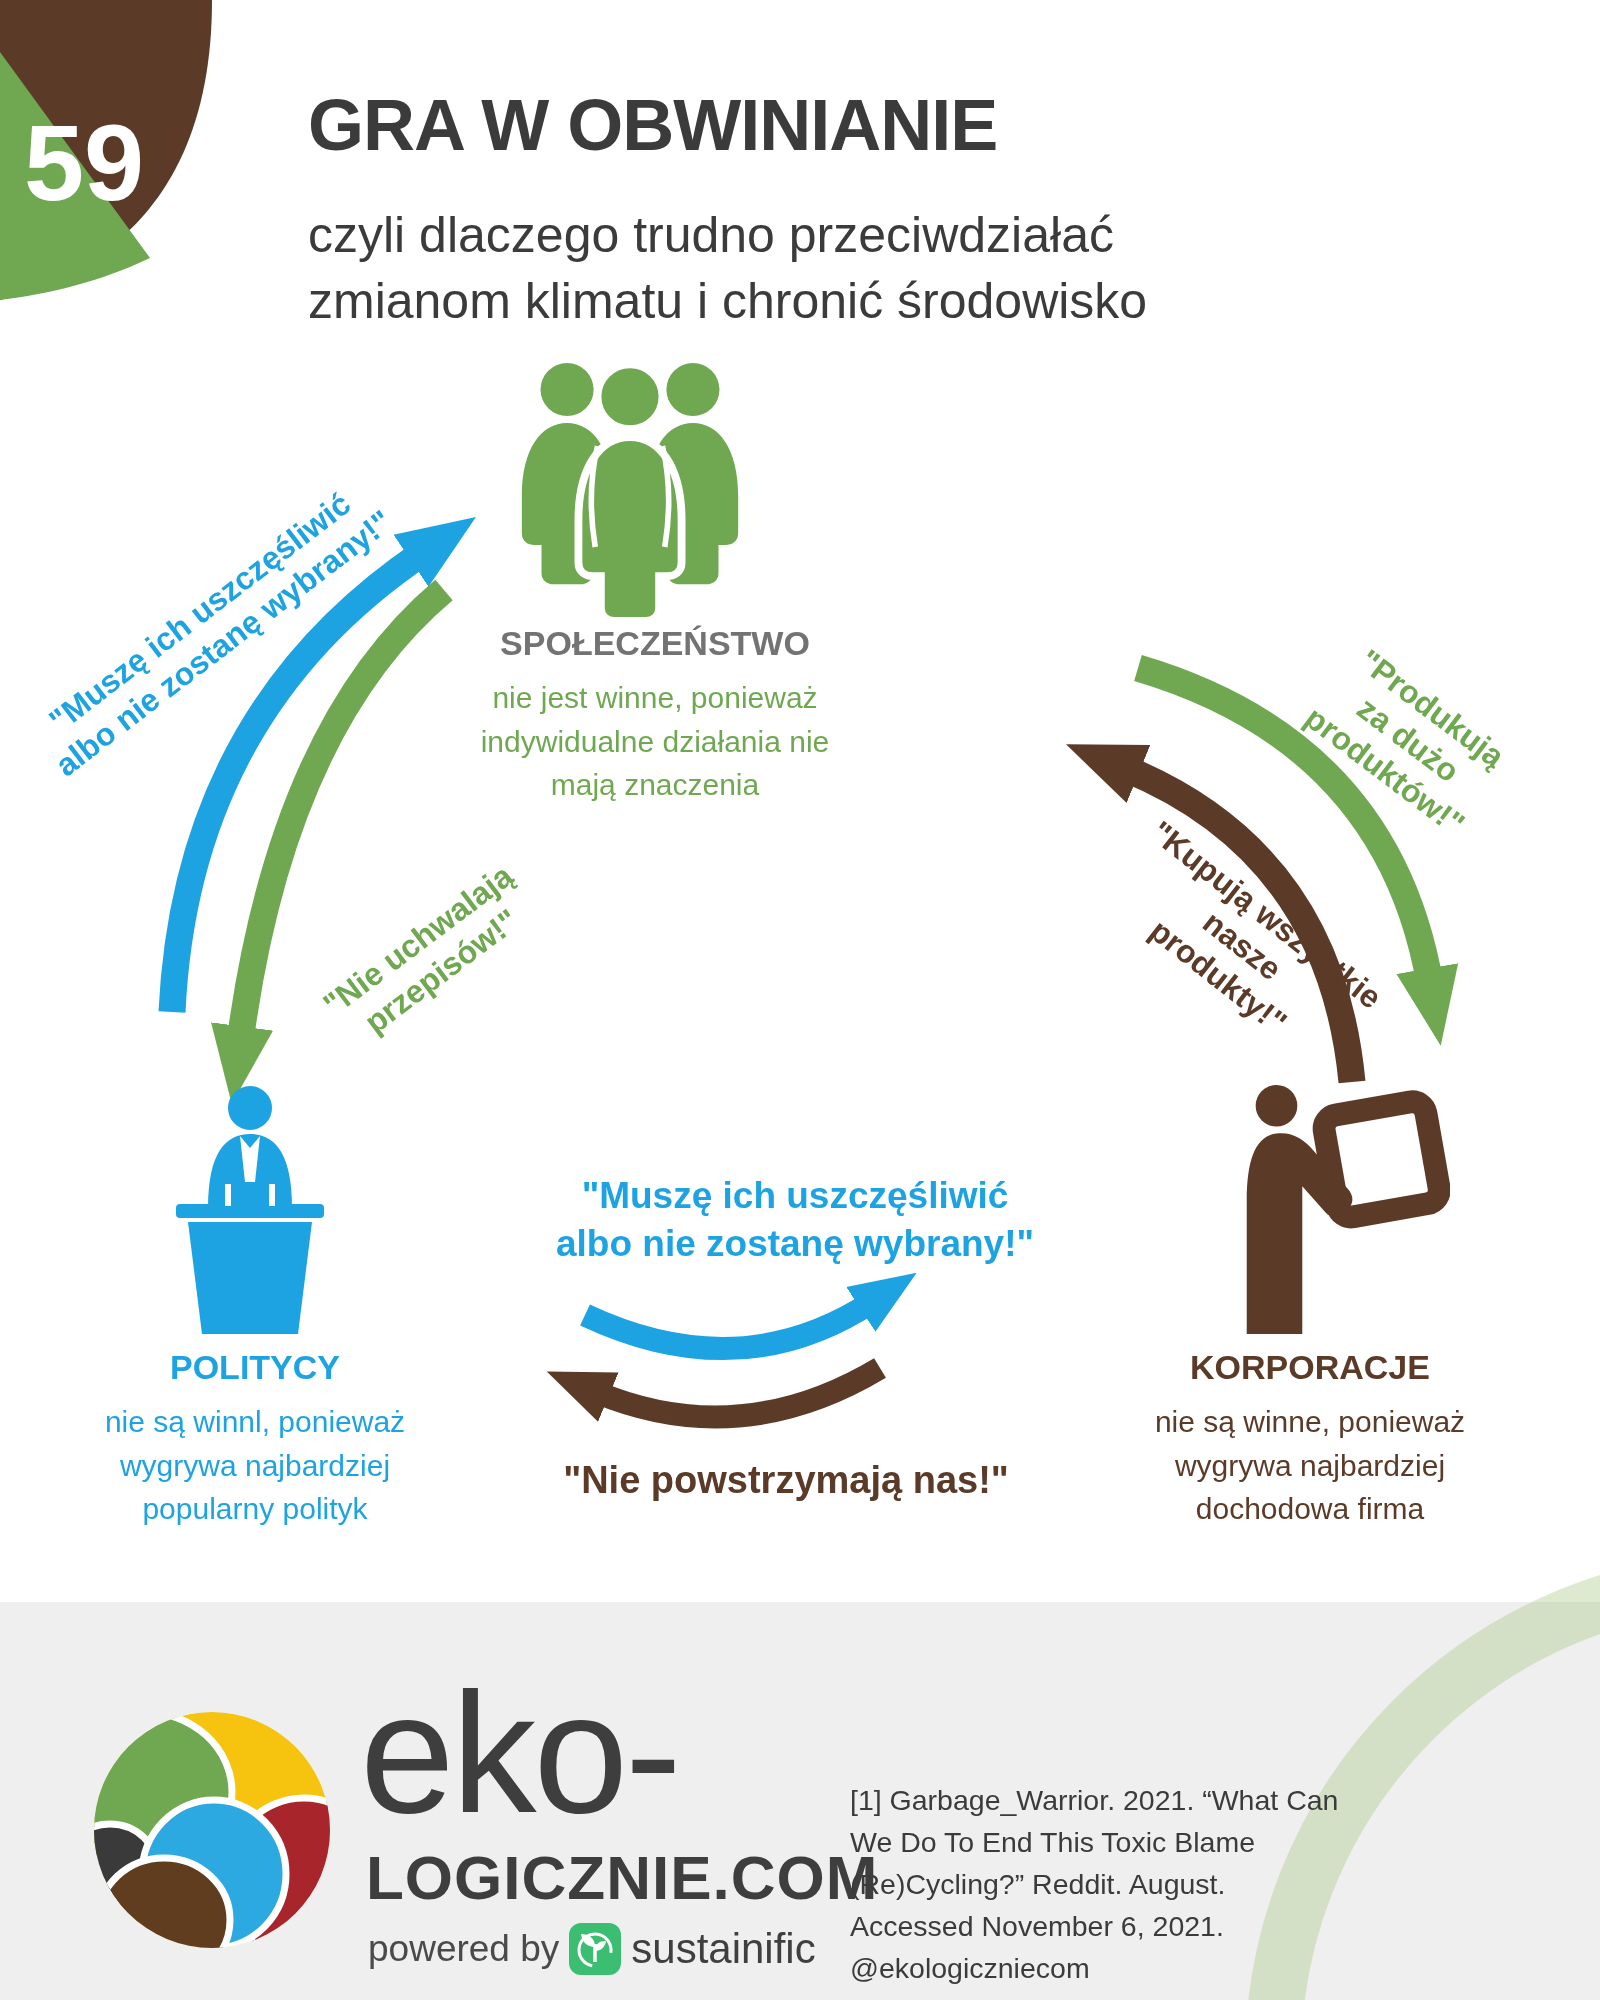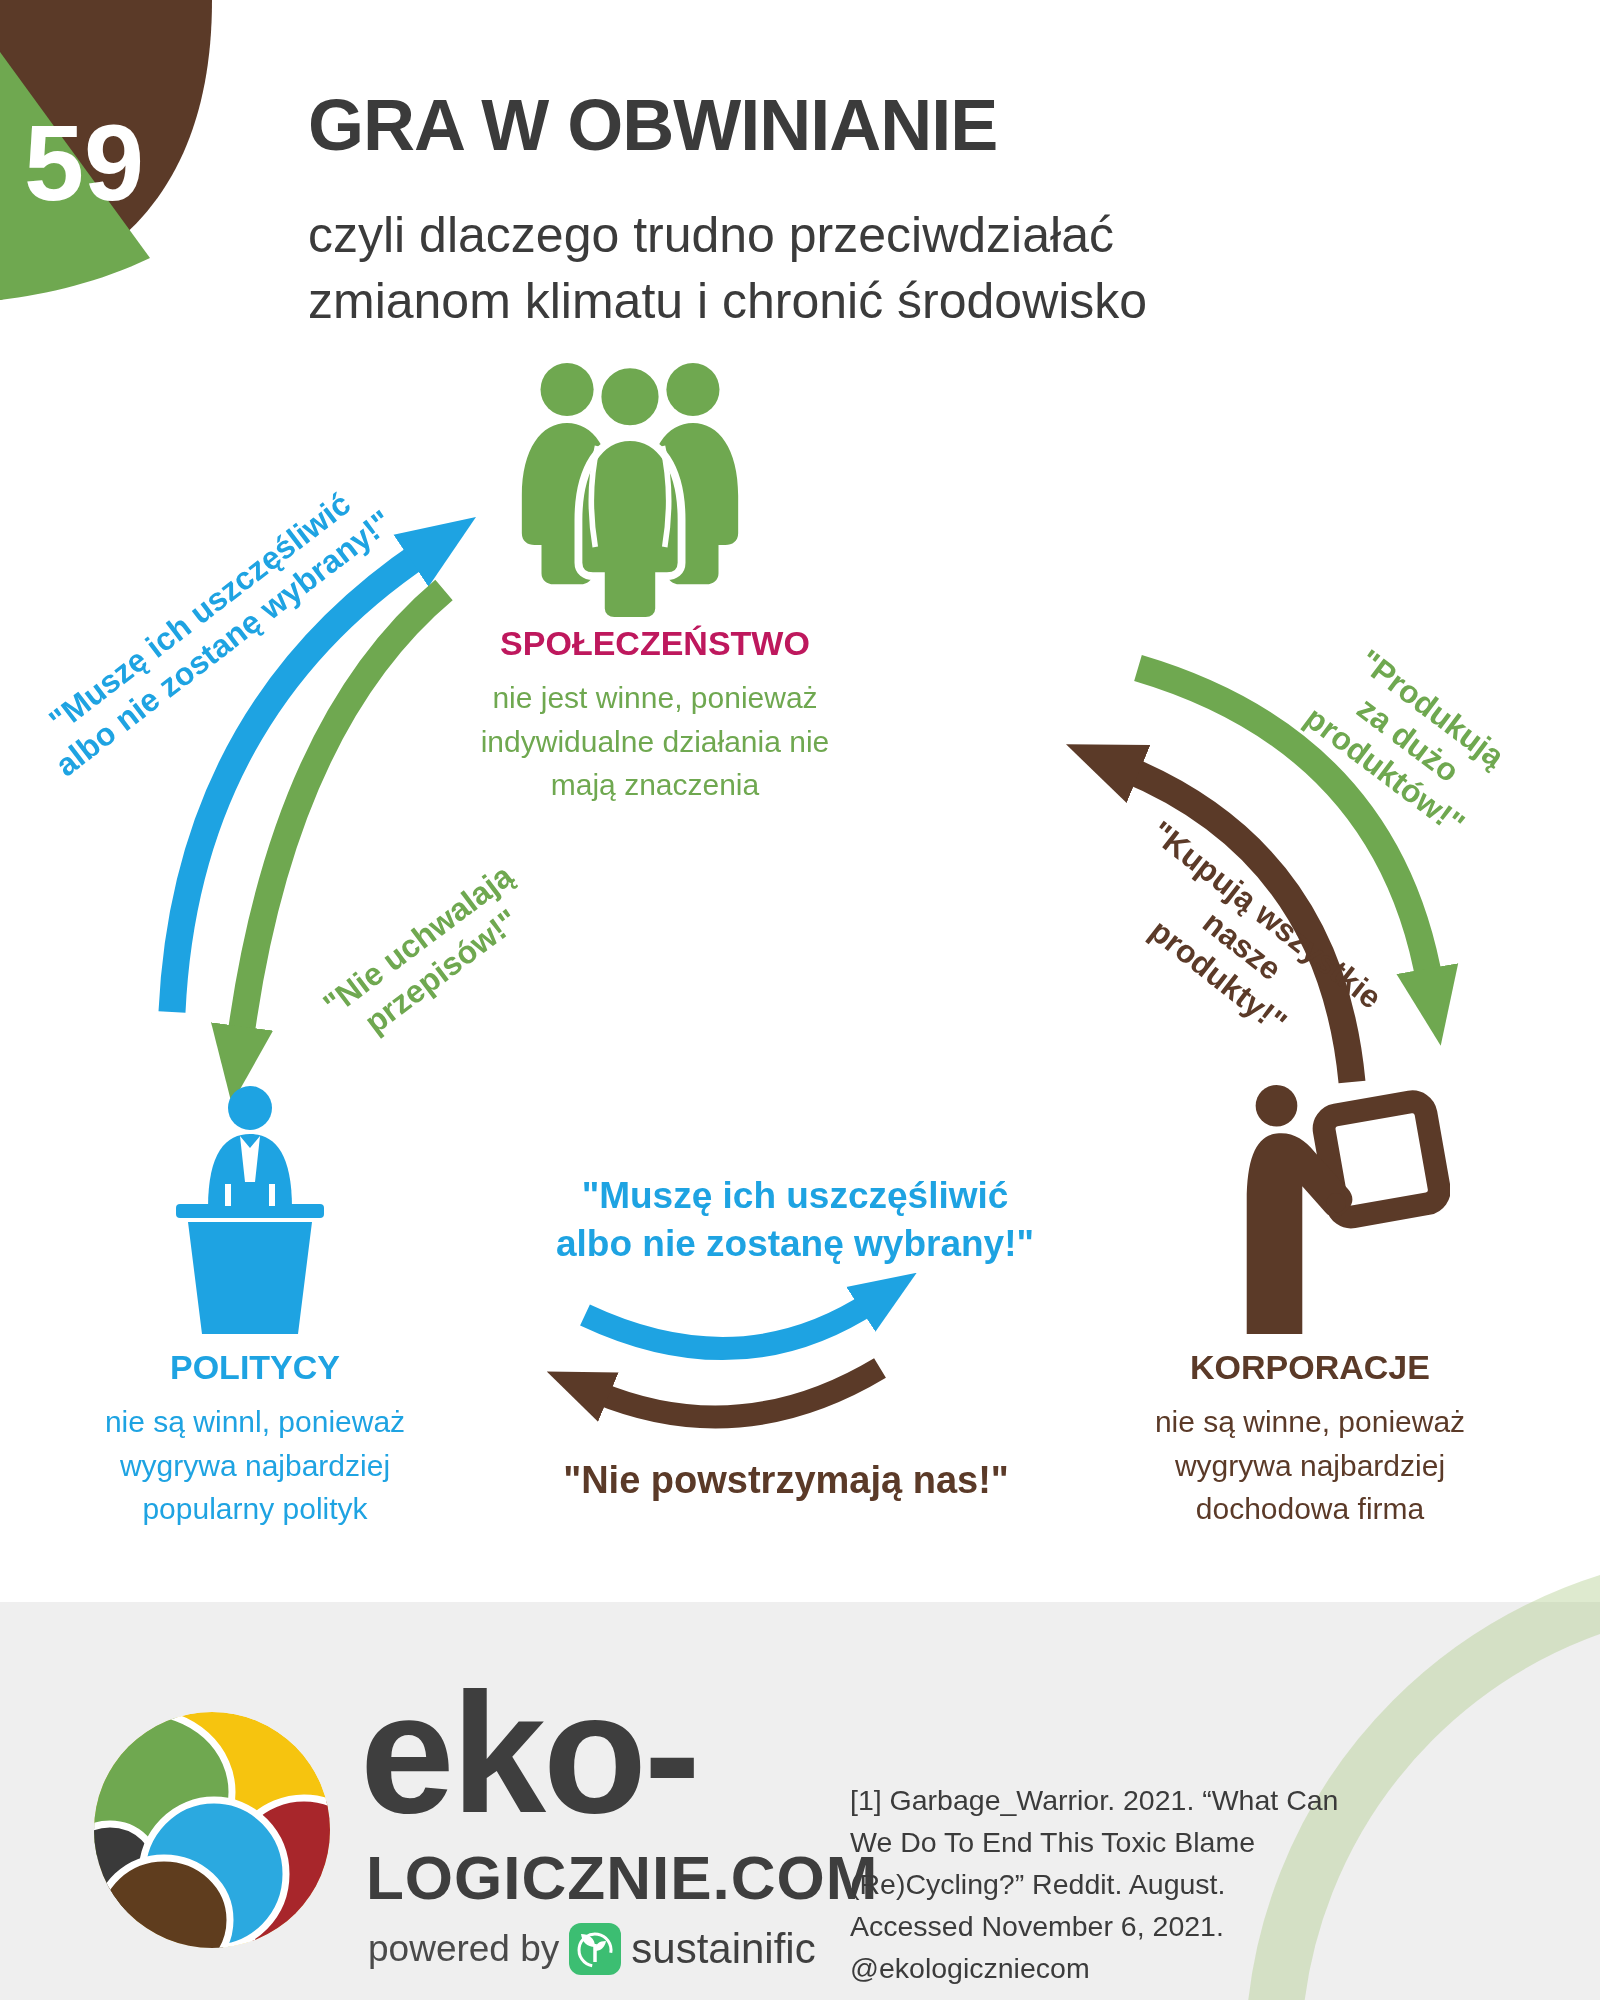--- a/index.html
+++ b/index.html
@@ -7,38 +7,38 @@
     position:relative;width:1600px;height:2000px;background:#ffffff;
     overflow:hidden;font-family:"Liberation Sans",sans-serif;
   }
   .abs{position:absolute;}
   
   #page-title{left:308px;top:84px;font-size:72px;font-weight:700;color:#3b3b3b;letter-spacing:-1px;}
   #page-subtitle{left:308px;top:202px;font-size:50px;line-height:1.32;color:#3b3b3b;white-space:pre-line;}
   
   .node-label{font-weight:700;font-size:34px;text-align:center;}
   .node-desc{font-size:30px;line-height:1.45;text-align:center;white-space:pre-line;}
-  #society-label{left:425px;top:624px;width:460px;color:#be185d;}
+  #society-label{left:425px;top:624px;width:460px;color:#737373;}
   #society-desc{left:405px;top:676px;width:500px;color:#6FA850;}
   #politicians-label{left:35px;top:1348px;width:440px;color:#1EA3E2;}
   #politicians-desc{left:25px;top:1400px;width:460px;color:#1EA3E2;}
   #corporations-label{left:1090px;top:1348px;width:440px;color:#5B3A28;}
   #corporations-desc{left:1080px;top:1400px;width:460px;color:#5B3A28;}
   
   .quote{position:absolute;text-align:center;white-space:pre-line;font-weight:700;line-height:1.22;}
   #q-pol-soc{left:212px;top:628px;font-size:32px;color:#1EA3E2;transform:translate(-50%,-50%) rotate(-37.5deg);}
   #q-soc-pol{left:430px;top:956px;font-size:32px;color:#6FA850;transform:translate(-50%,-50%) rotate(-37deg);}
   #q-soc-corp{left:1408px;top:740px;font-size:32px;color:#6FA850;transform:translate(-50%,-50%) rotate(37deg);}
   #q-corp-soc{left:1242px;top:946px;font-size:32px;color:#5B3A28;transform:translate(-50%,-50%) rotate(38deg);}
   #q-pol-corp{left:795px;top:1220px;font-size:37px;color:#1EA3E2;transform:translate(-50%,-50%);line-height:1.3;}
   #q-corp-pol{left:786px;top:1480px;font-size:38px;color:#5B3A28;transform:translate(-50%,-50%);}
   
   #footer-bg{left:0;top:1602px;width:1600px;height:398px;background:#EFEFEF;}
   #ring{left:1245px;top:1552px;width:900px;height:900px;border:56px solid rgba(167,199,130,0.38);border-radius:50%;}
-  #logo-eko{left:360px;top:1668px;font-size:170px;font-weight:700;color:#3E3E3E;line-height:1;letter-spacing:-3px;}
+  #logo-eko{left:360px;top:1668px;font-size:170px;font-weight:400;color:#3E3E3E;line-height:1;letter-spacing:-3px;}
   #logo-logicznie{left:366px;top:1842px;font-size:62px;font-weight:700;color:#3E3E3E;letter-spacing:1px;}
   #powered-row{left:368px;top:1922px;display:flex;align-items:center;gap:9px;}
   #powered-label{font-size:37px;color:#4a4a4a;}
   #brand-label{font-size:42px;color:#3f3f3f;}
   #citation{left:850px;top:1780px;width:580px;font-size:28.5px;line-height:1.47;color:#3b3b3b;white-space:pre-line;}
   svg{display:block;}
 </style>
 </head>
 <body>
 

